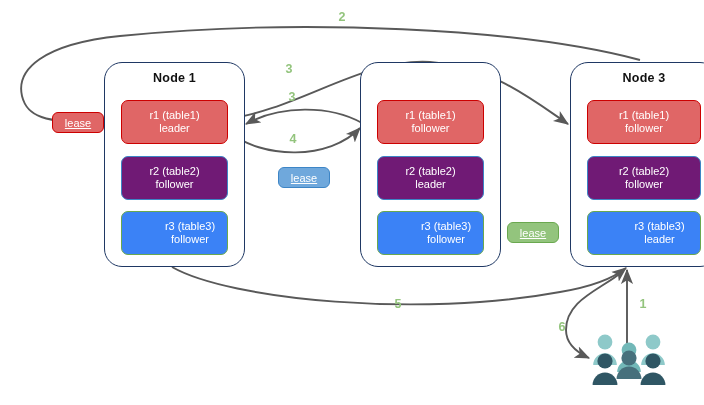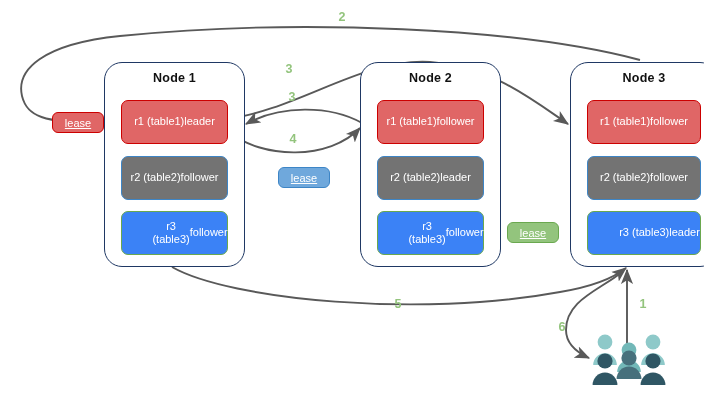--- a/index.html
+++ b/index.html
@@ -19,28 +19,28 @@
     text-align:center;
     font-size:12.5px;font-weight:bold;color:#111111;
     letter-spacing:.2px;
   }
   .replica{
     position:absolute;
     left:16px;right:16px;
     height:44px;
     border-radius:7px;
     box-sizing:border-box;
-    display:flex;flex-direction:row;
+    display:flex;flex-direction:column;
     align-items:center;justify-content:center;
     color:#ffffff;font-size:11px;line-height:13.5px;
     text-align:center;
   }
   .replica .l1,.replica .l2{display:block;}
   .r-red  {background:#e06666;border:1.6px solid #cc0000;}
-  .r-blue {background:#737373;border:1.6px solid #3d85c6;}
+  .r-blue {background:#701a75;border:1.6px solid #3d85c6;}
   .r-green{background:#3b82f6;border:1.6px solid #6aa84f;padding-left:31px;}
 
   
   .lease{
     position:absolute;
     width:52px;height:21px;
     border-radius:6px;
     box-sizing:border-box;
     display:flex;align-items:center;justify-content:center;
     color:#ffffff;font-size:11px;text-decoration:underline;
@@ -100,21 +100,20 @@
       <span class="l1">r2 (table2)</span>
       <span class="l2">follower</span>
     </div>
     <div class="replica r-green" style="top:148px;">
       <span class="l1">r3 (table3)</span>
       <span class="l2">follower</span>
     </div>
   </div>
 
   <div class="node" style="left:360px;top:62px;width:141px;height:205px;">
-    <div class="node-title">Node 2</div>
     <div class="replica r-red" style="top:37px;">
       <span class="l1">r1 (table1)</span>
       <span class="l2">follower</span>
     </div>
     <div class="replica r-blue" style="top:93px;">
       <span class="l1">r2 (table2)</span>
       <span class="l2">leader</span>
     </div>
     <div class="replica r-green" style="top:148px;">
       <span class="l1">r3 (table3)</span>

